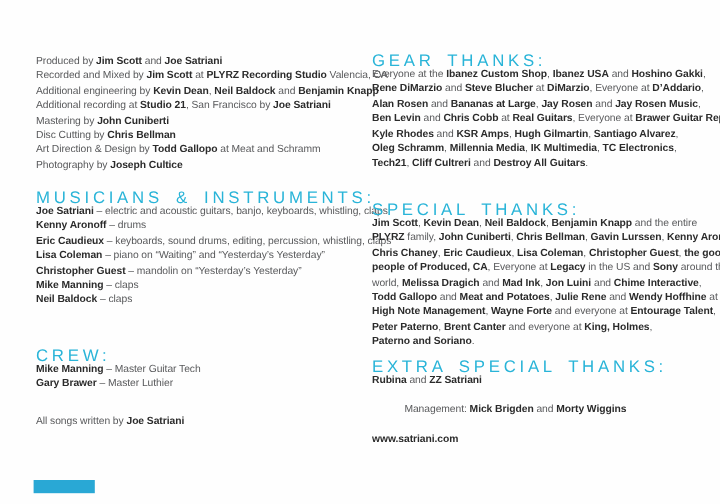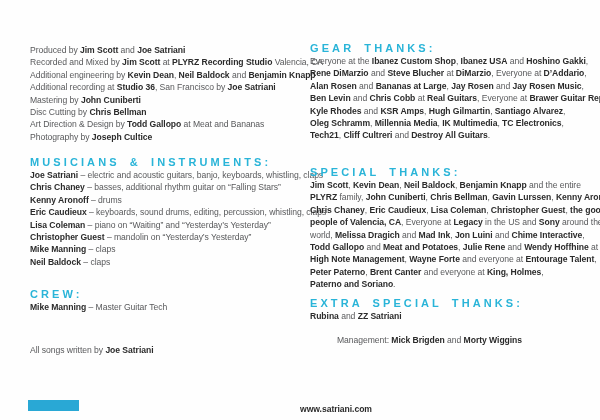--- a/index.html
+++ b/index.html
@@ -16,22 +16,22 @@
     font-size:8.6px;
     line-height:12.4px;
     letter-spacing:-0.05px;
     color:#58595b;
     white-space:nowrap;
   }
   .line .r{font-weight:400;color:#58595b;}
   .line .b{font-weight:700;color:#2b2b2b;}
   .h{
     position:absolute;
-    font-size:11px;
-    font-weight:700;
+    font-size:14px;
+    font-weight:400;
     letter-spacing:3.1px;
     word-spacing:4px;
     color:#29b4d8;
     white-space:nowrap;
   }
   .site{font-weight:700;color:#2b2b2b;font-size:8.6px;letter-spacing:-0.05px;}
   #color-bar{
     position:absolute;
     left:28px;top:400px;
     width:51px;height:11px;
@@ -40,42 +40,42 @@
 </style>
 </head>
 <body>
 
 <div id="page">
 
   <div class="block" style="left:30px;top:44px;">
       <div class="line"><span class="r">Produced by </span><span class="b">Jim Scott</span><span class="r"> and </span><span class="b">Joe Satriani</span></div>
       <div class="line"><span class="r">Recorded and Mixed by </span><span class="b">Jim Scott</span><span class="r"> at </span><span class="b">PLYRZ Recording Studio</span><span class="r"> Valencia, CA</span></div>
       <div class="line"><span class="r">Additional engineering by </span><span class="b">Kevin Dean</span><span class="r">, </span><span class="b">Neil Baldock</span><span class="r"> and </span><span class="b">Benjamin Knapp</span></div>
-      <div class="line"><span class="r">Additional recording at </span><span class="b">Studio 36</span><span class="r">, San Francisco by </span><span class="b">Joe Satriani</span></div>
+      <div class="line"><span class="r">Additional recording at </span><span class="b">Studio 21</span><span class="r">, San Francisco by </span><span class="b">Joe Satriani</span></div>
       <div class="line"><span class="r">Mastering by </span><span class="b">John Cuniberti</span></div>
       <div class="line"><span class="r">Disc Cutting by </span><span class="b">Chris Bellman</span></div>
-      <div class="line"><span class="r">Art Direction &amp; Design by </span><span class="b">Todd Gallopo</span><span class="r"> at Meat and Bananas</span></div>
+      <div class="line"><span class="r">Art Direction &amp; Design by </span><span class="b">Todd Gallopo</span><span class="r"> at Meat and Schramm</span></div>
       <div class="line"><span class="r">Photography by </span><span class="b">Joseph Cultice</span></div>
     </div>
 
   <div class="h" style="left:30px;top:156px;">MUSICIANS &amp; INSTRUMENTS:</div>
   <div class="block" style="left:30px;top:169px;">
       <div class="line"><span class="b">Joe Satriani</span><span class="r"> – electric and acoustic guitars, banjo, keyboards, whistling, claps</span></div>
-      <div class="line"><span class="b">Chris Chaney</span><span class="r"> – basses, additional rhythm guitar on “Falling Stars”</span></div>
       <div class="line"><span class="b">Kenny Aronoff</span><span class="r"> – drums</span></div>
       <div class="line"><span class="b">Eric Caudieux</span><span class="r"> – keyboards, sound drums, editing, percussion, whistling, claps</span></div>
       <div class="line"><span class="b">Lisa Coleman</span><span class="r"> – piano on “Waiting” and “Yesterday’s Yesterday”</span></div>
       <div class="line"><span class="b">Christopher Guest</span><span class="r"> – mandolin on “Yesterday’s Yesterday”</span></div>
       <div class="line"><span class="b">Mike Manning</span><span class="r"> – claps</span></div>
       <div class="line"><span class="b">Neil Baldock</span><span class="r"> – claps</span></div>
     </div>
 
   <div class="h" style="left:30px;top:288px;">CREW:</div>
   <div class="block" style="left:30px;top:301px;">
       <div class="line"><span class="b">Mike Manning</span><span class="r"> – Master Guitar Tech</span></div>
+      <div class="line"><span class="b">Gary Brawer</span><span class="r"> – Master Luthier</span></div>
     </div>
 
   <div class="block" style="left:30px;top:344px;">
       <div class="line"><span class="r">All songs written by </span><span class="b">Joe Satriani</span></div>
     </div>
 
   <div class="h" style="left:310px;top:42px;">GEAR THANKS:</div>
   <div class="block" style="left:310px;top:55px;">
       <div class="line"><span class="r">Everyone at the </span><span class="b">Ibanez Custom Shop</span><span class="r">, </span><span class="b">Ibanez USA</span><span class="r"> and </span><span class="b">Hoshino Gakki</span><span class="r">,</span></div>
       <div class="line"><span class="b">Rene DiMarzio</span><span class="r"> and </span><span class="b">Steve Blucher</span><span class="r"> at </span><span class="b">DiMarzio</span><span class="r">, Everyone at </span><span class="b">D’Addario</span><span class="r">,</span></div>
@@ -84,34 +84,34 @@
       <div class="line"><span class="b">Kyle Rhodes</span><span class="r"> and </span><span class="b">KSR Amps</span><span class="r">, </span><span class="b">Hugh Gilmartin</span><span class="r">, </span><span class="b">Santiago Alvarez</span><span class="r">,</span></div>
       <div class="line"><span class="b">Oleg Schramm</span><span class="r">, </span><span class="b">Millennia Media</span><span class="r">, </span><span class="b">IK Multimedia</span><span class="r">, </span><span class="b">TC Electronics</span><span class="r">,</span></div>
       <div class="line"><span class="b">Tech21</span><span class="r">, </span><span class="b">Cliff Cultreri</span><span class="r"> and </span><span class="b">Destroy All Guitars</span><span class="r">.</span></div>
     </div>
 
   <div class="h" style="left:310px;top:166px;">SPECIAL THANKS:</div>
   <div class="block" style="left:310px;top:179px;">
       <div class="line"><span class="b">Jim Scott</span><span class="r">, </span><span class="b">Kevin Dean</span><span class="r">, </span><span class="b">Neil Baldock</span><span class="r">, </span><span class="b">Benjamin Knapp</span><span class="r"> and the entire</span></div>
       <div class="line"><span class="b">PLYRZ</span><span class="r"> family, </span><span class="b">John Cuniberti</span><span class="r">, </span><span class="b">Chris Bellman</span><span class="r">, </span><span class="b">Gavin Lurssen</span><span class="r">, </span><span class="b">Kenny Aronoff</span></div>
       <div class="line"><span class="b">Chris Chaney</span><span class="r">, </span><span class="b">Eric Caudieux</span><span class="r">, </span><span class="b">Lisa Coleman</span><span class="r">, </span><span class="b">Christopher Guest</span><span class="r">, </span><span class="b">the good</span></div>
-      <div class="line"><span class="b">people of Valencia, CA</span><span class="r">, Everyone at </span><span class="b">Legacy</span><span class="r"> in the US and </span><span class="b">Sony</span><span class="r"> around the</span></div>
+      <div class="line"><span class="b">people of Produced, CA</span><span class="r">, Everyone at </span><span class="b">Legacy</span><span class="r"> in the US and </span><span class="b">Sony</span><span class="r"> around the</span></div>
       <div class="line"><span class="r">world, </span><span class="b">Melissa Dragich</span><span class="r"> and </span><span class="b">Mad Ink</span><span class="r">, </span><span class="b">Jon Luini</span><span class="r"> and </span><span class="b">Chime Interactive</span><span class="r">,</span></div>
       <div class="line"><span class="b">Todd Gallopo</span><span class="r"> and </span><span class="b">Meat and Potatoes</span><span class="r">, </span><span class="b">Julie Rene</span><span class="r"> and </span><span class="b">Wendy Hoffhine</span><span class="r"> at</span></div>
       <div class="line"><span class="b">High Note Management</span><span class="r">, </span><span class="b">Wayne Forte</span><span class="r"> and everyone at </span><span class="b">Entourage Talent</span><span class="r">,</span></div>
       <div class="line"><span class="b">Peter Paterno</span><span class="r">, </span><span class="b">Brent Canter</span><span class="r"> and everyone at </span><span class="b">King, Holmes</span><span class="r">,</span></div>
       <div class="line"><span class="b">Paterno and Soriano</span><span class="r">.</span></div>
     </div>
 
   <div class="h" style="left:310px;top:297px;">EXTRA SPECIAL THANKS:</div>
   <div class="block" style="left:310px;top:310px;">
       <div class="line"><span class="b">Rubina</span><span class="r"> and </span><span class="b">ZZ Satriani</span></div>
     </div>
 
   <div class="block" style="left:310px;top:334px;padding-left:27px;">
       <div class="line"><span class="r">Management: </span><span class="b">Mick Brigden</span><span class="r"> and </span><span class="b">Morty Wiggins</span></div>
     </div>
 
-  <div class="block site" style="left:300px;top:360px;margin-top:44px;">www.satriani.com</div>
+  <div class="block site" style="left:310px;top:360px;">www.satriani.com</div>
 
   <div id="color-bar"></div>
 
 </div>
 
 </body></html>

